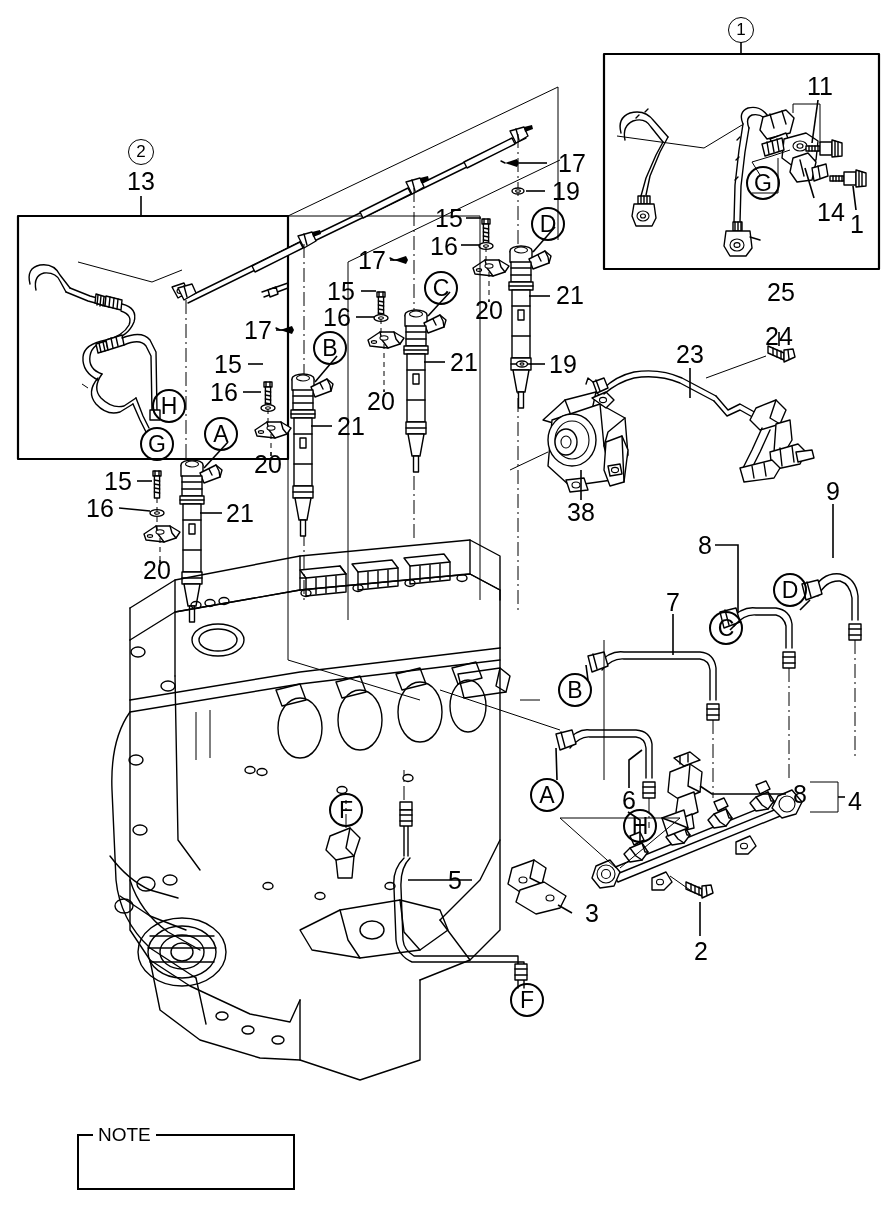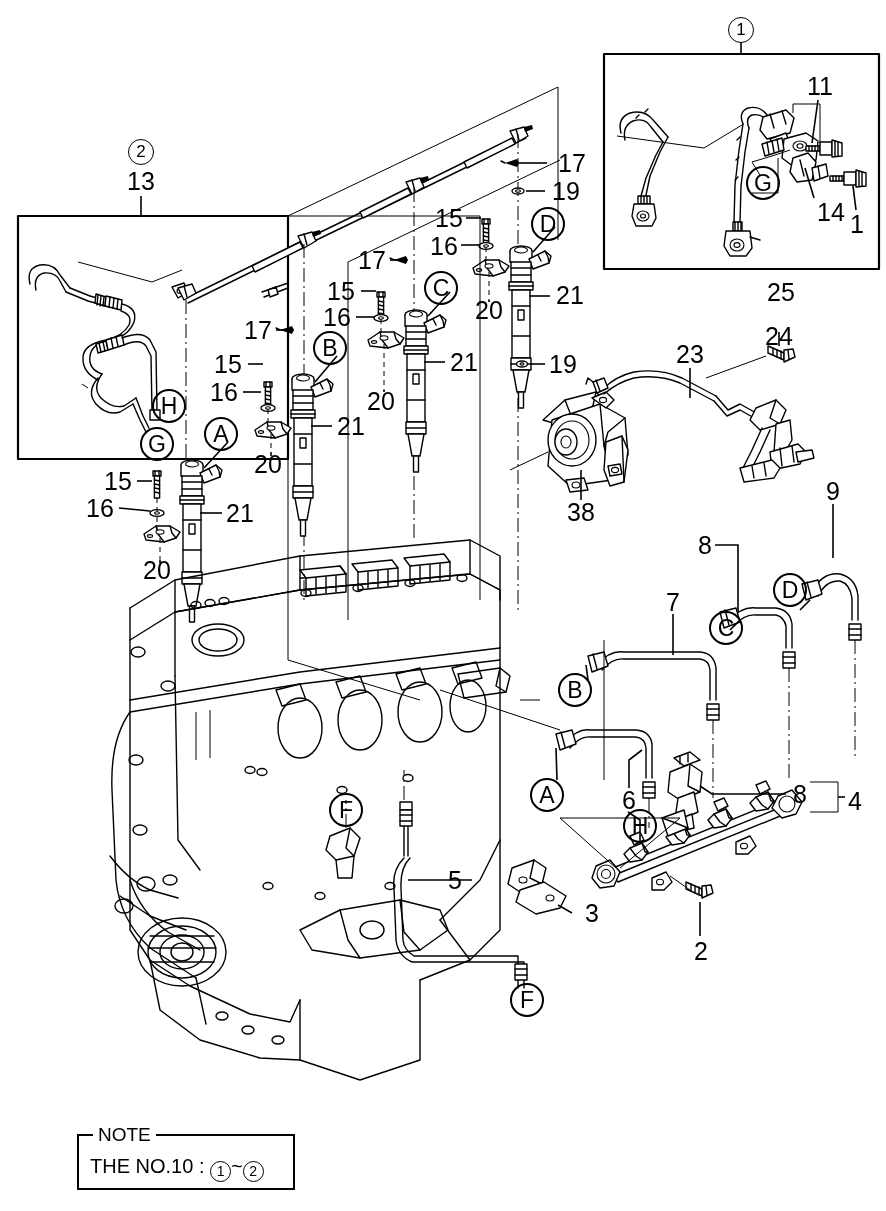--- a/index.html
+++ b/index.html
@@ -809,19 +809,15 @@
   <div class="cir" style="left:346px; top:810px;">F</div>
   <div class="cir" style="left:527px; top:1000px;">F</div>
   <div class="cir" style="left:790px; top:590px;">D</div>
   <div class="cir" style="left:726px; top:628px;">C</div>
   <div class="cir" style="left:575px; top:690px;">B</div>
   <div class="cir" style="left:547px; top:795px;">A</div>
   <div class="cir" style="left:640px; top:826px;">H</div>
 
   <div id="note">
     <div id="note-title">NOTE</div>
-    <div id="note-body">
-      <span>THE NO.10 :</span>
-      <span class="note-cnum">1</span><span>~</span><span class="note-cnum">2</span>
-    </div>
   </div>
 
 </div>
 
 </body></html>

